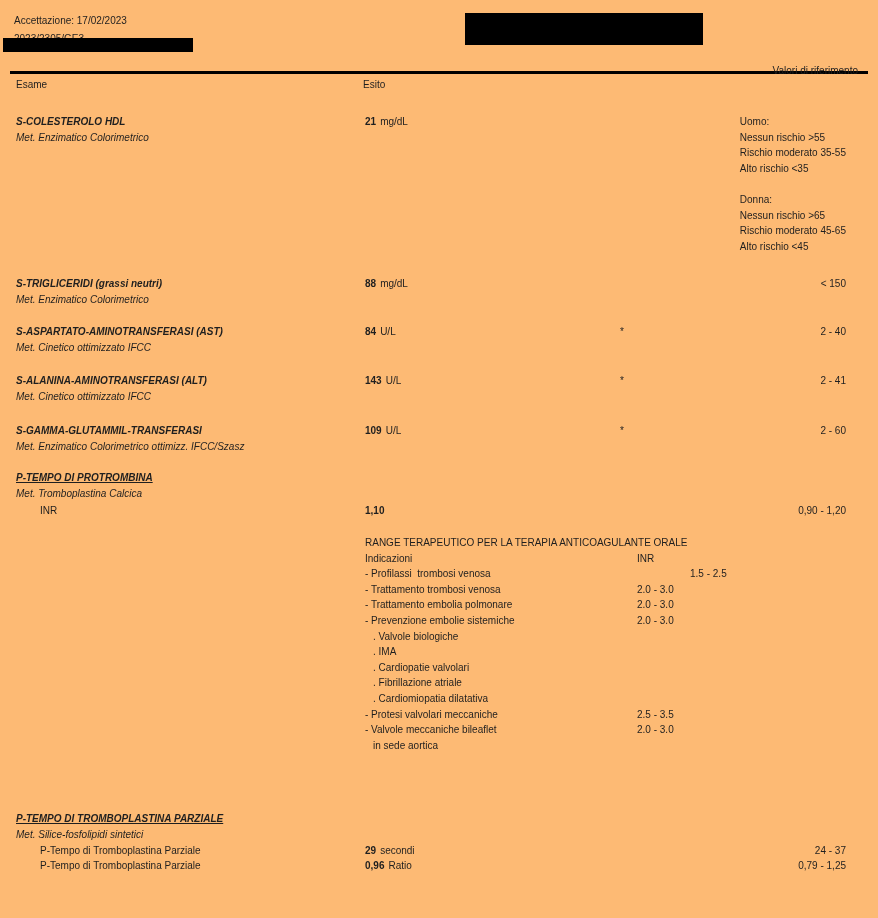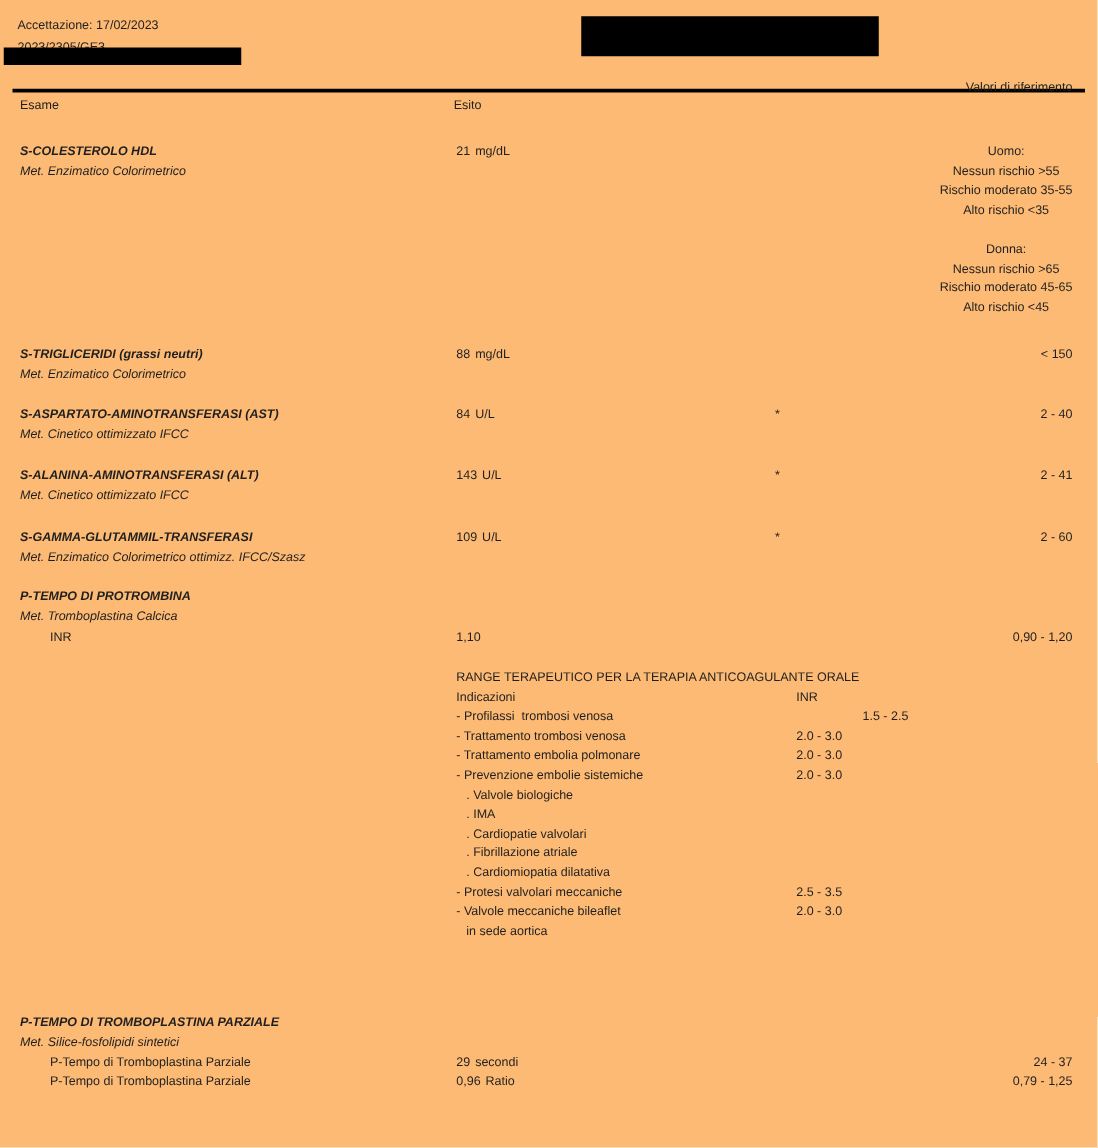--- a/index.html
+++ b/index.html
@@ -15,26 +15,26 @@
     overflow: hidden;
   }
   .abs { position: absolute; }
   .redact { background: #000000; }
   .rule { background: #000000; height: 3px; }
   .hdr { white-space: nowrap; }
   .row { position: absolute; left: 16px; right: 20px; }
   .tname { font-weight: bold; white-space: nowrap; font-style: italic; }
   .tmethod { font-style: italic; white-space: nowrap; }
   .result { position: absolute; left: 349px; top: 0; white-space: nowrap; }
-  .result .v { font-weight: normal; }
+  .result .v { font-weight: bold; }
   .result .u { margin-left: 4px; }
   .flag { position: absolute; left: 604px; top: 0; }
-  .ref { position: absolute; right: 0; top: 0; text-align: center; white-space: nowrap; }
+  .ref { position: absolute; right: 12px; top: 0; text-align: left; white-space: nowrap; }
   .ref-line { min-height: 15.6px; }
-  .sect-title { font-weight: bold; font-style: italic; white-space: nowrap; }
+  .sect-title { font-weight: bold; font-style: italic; white-space: nowrap; text-decoration: underline; }
   .sub-label { padding-left: 24px; white-space: nowrap; }
   .range { position: absolute; left: 365px; top: 535px; width: 466px; }
   .range-title { white-space: nowrap; }
   .ri { position: relative; min-height: 15.6px; white-space: pre; }
   .ri .rv { position: absolute; left: 272px; top: 0; white-space: nowrap; }
   .ri .rv.far { left: 325px; }
   .ri.ind { padding-left: 8px; }
 </style>
 </head>
 <body>

